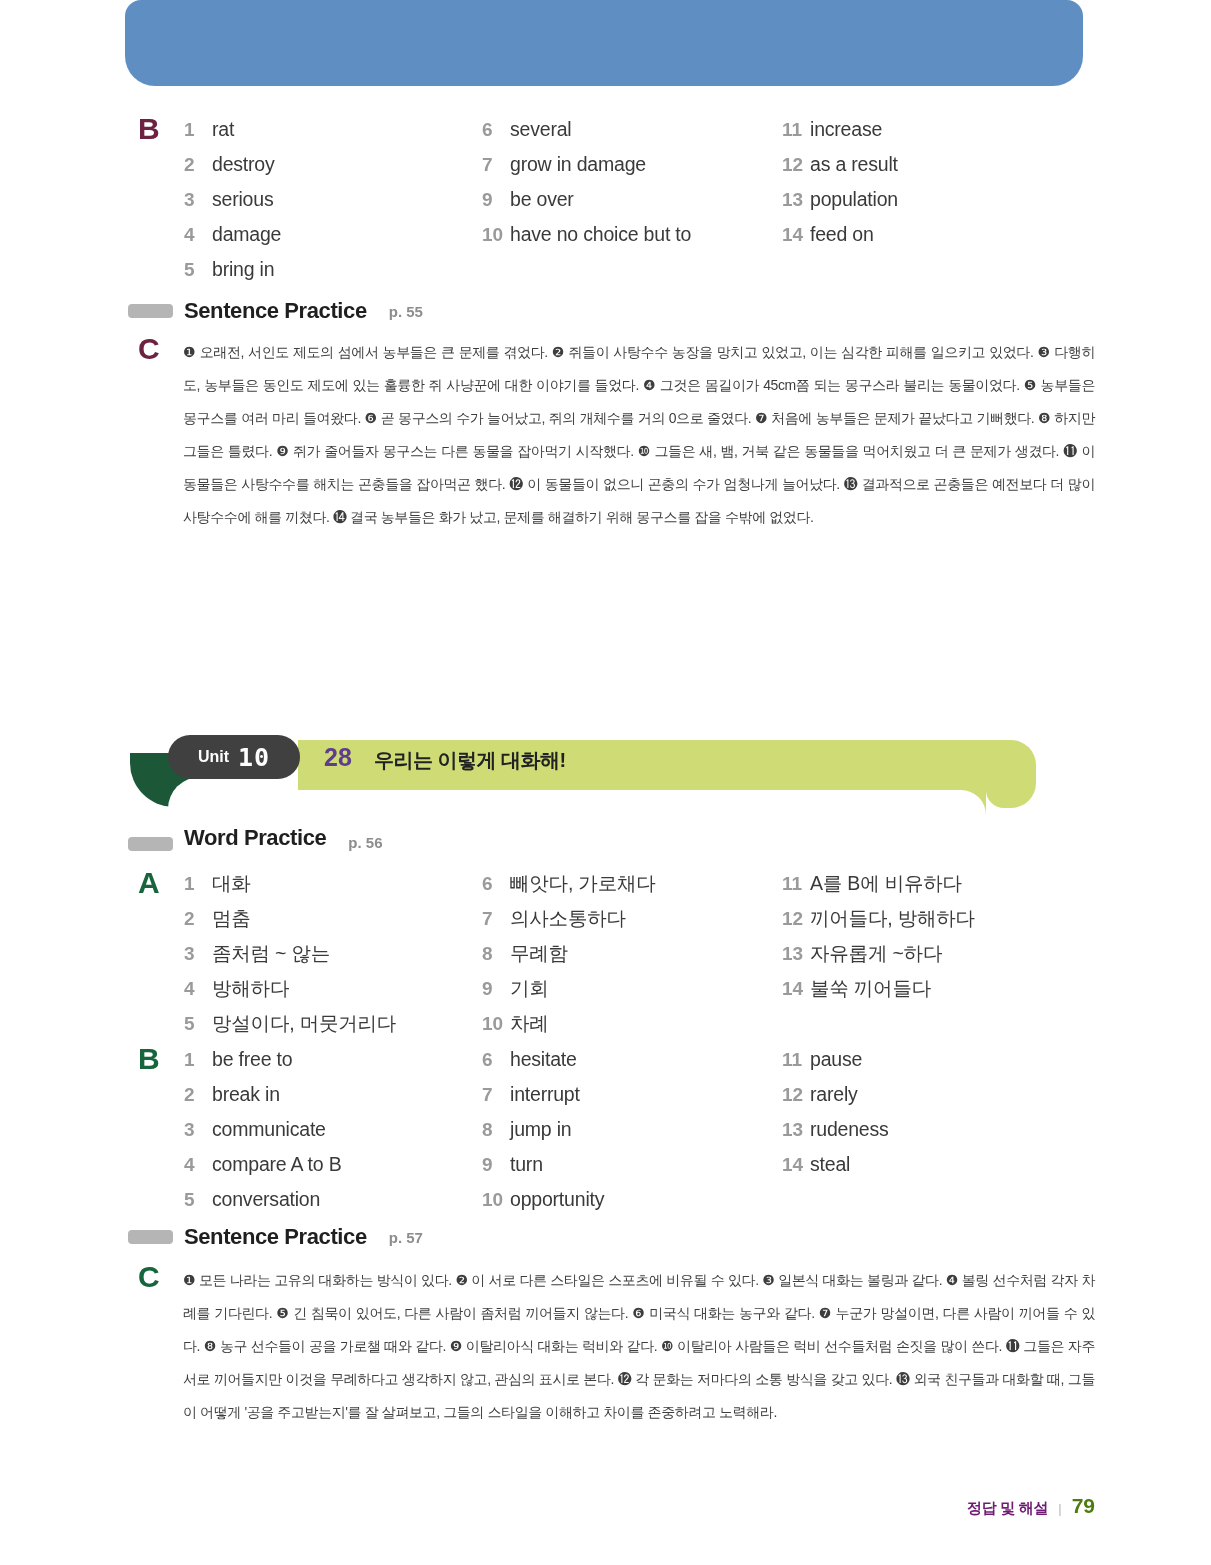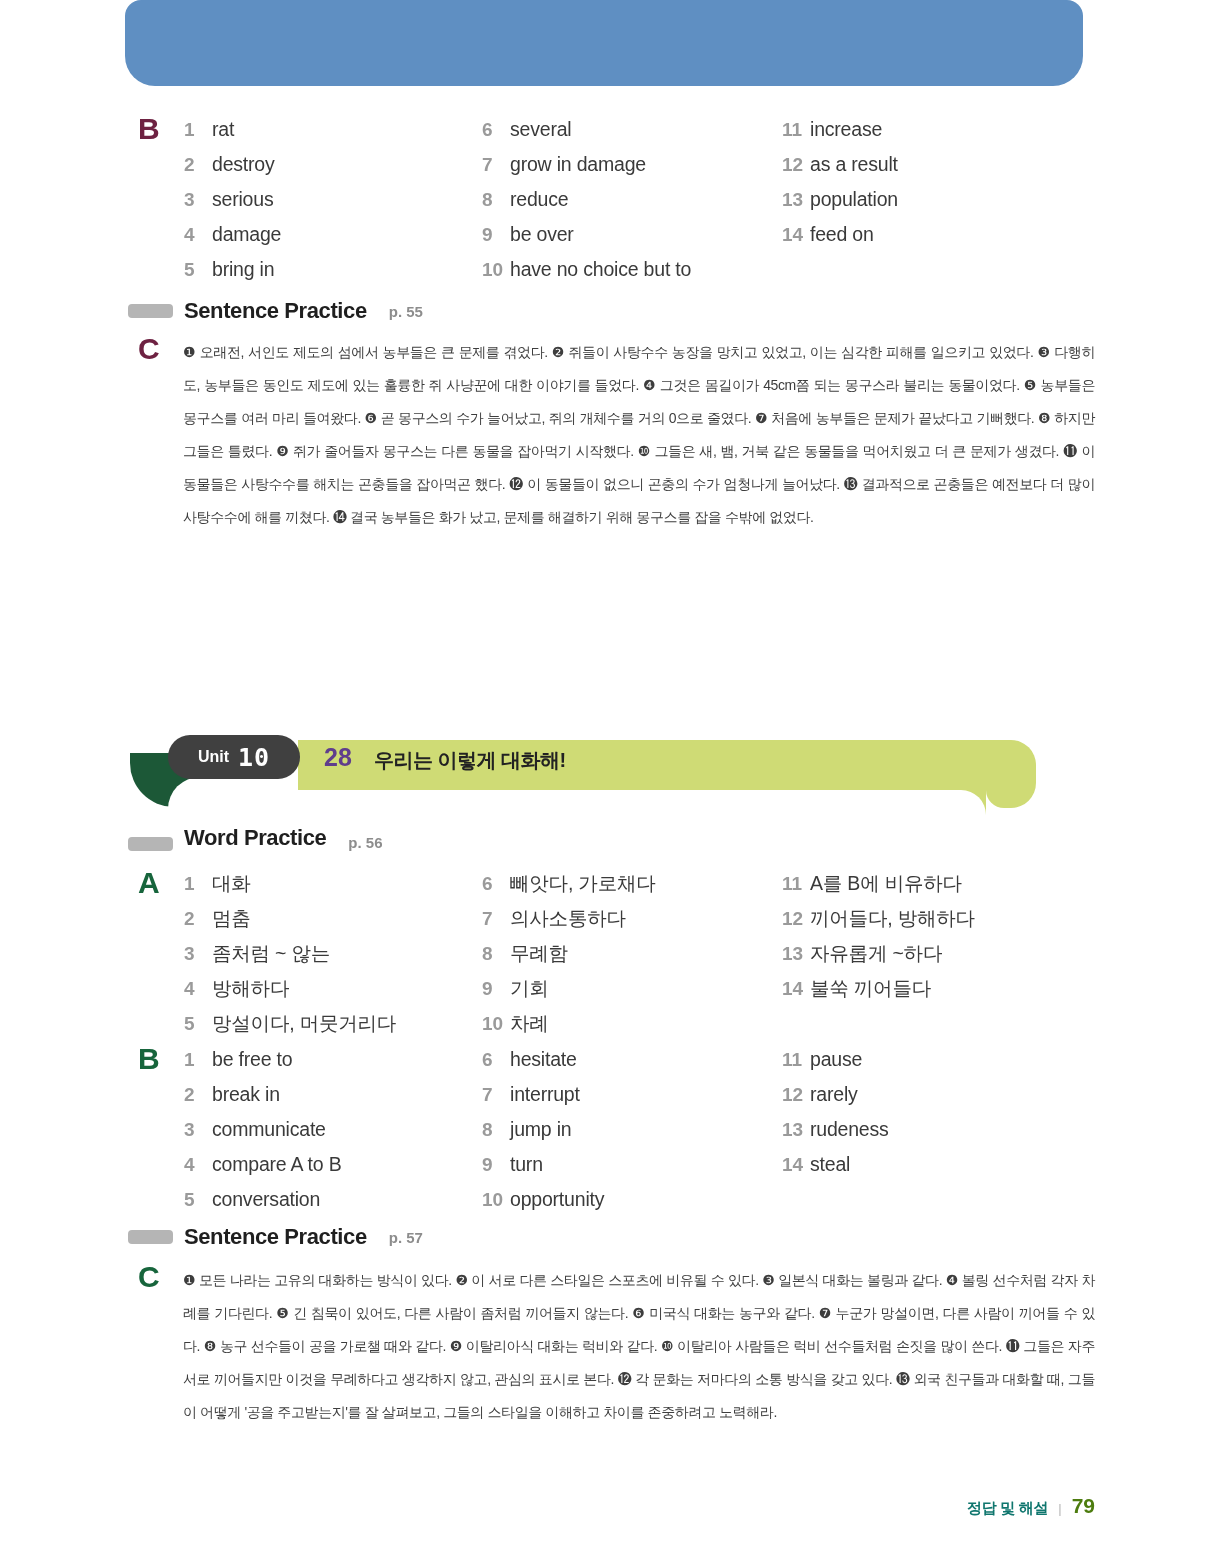--- a/index.html
+++ b/index.html
@@ -51,21 +51,21 @@
              border-radius:22px;display:flex;align-items:center;justify-content:center;gap:9px;color:#fff;}
   .unit-word{font-size:16px;font-weight:bold;}
   .unit-num{font-size:25px;font-weight:bold;letter-spacing:1px;font-family:"DejaVu Sans Mono",monospace;}
   .lesson-num{position:absolute;left:196px;top:12px;font-size:25px;font-weight:bold;color:#5f3d8c;}
   .lesson-title{position:absolute;left:246px;top:16px;font-size:20px;font-weight:bold;color:#222;
                 letter-spacing:-0.5px;}
 
   
   .footer{position:absolute;left:840px;top:1494px;width:255px;display:flex;align-items:baseline;
           justify-content:flex-end;gap:10px;}
-  .footer-label{font-size:15px;color:#0f766e;font-weight:bold;letter-spacing:-0.3px;text-align:center;}
+  .footer-label{font-size:15px;color:#701a75;font-weight:bold;letter-spacing:-0.3px;text-align:center;}
   .footer-div{color:#b5b5b5;font-size:13px;}
   .footer-num{font-size:21px;font-weight:bold;color:#4d7c0f;}
 </style>
 </head>
 <body>
 
 <div class="page">
 
   <div class="top-bar"></div>
 
@@ -74,21 +74,20 @@
     <div class="wg-col wg-col1">
         <div class="wi"><span class="wnum">1</span><span class="wtxt">rat</span></div>
         <div class="wi"><span class="wnum">2</span><span class="wtxt">destroy</span></div>
         <div class="wi"><span class="wnum">3</span><span class="wtxt">serious</span></div>
         <div class="wi"><span class="wnum">4</span><span class="wtxt">damage</span></div>
         <div class="wi"><span class="wnum">5</span><span class="wtxt">bring in</span></div>
       </div>
     <div class="wg-col wg-col2">
         <div class="wi"><span class="wnum">6</span><span class="wtxt">several</span></div>
         <div class="wi"><span class="wnum">7</span><span class="wtxt">grow in damage</span></div>
-        <div class="wi"><span class="wnum">8</span><span class="wtxt">reduce</span></div>
         <div class="wi"><span class="wnum">9</span><span class="wtxt">be over</span></div>
         <div class="wi"><span class="wnum">10</span><span class="wtxt">have no choice but to</span></div>
       </div>
     <div class="wg-col wg-col3">
         <div class="wi"><span class="wnum">11</span><span class="wtxt">increase</span></div>
         <div class="wi"><span class="wnum">12</span><span class="wtxt">as a result</span></div>
         <div class="wi"><span class="wnum">13</span><span class="wtxt">population</span></div>
         <div class="wi"><span class="wnum">14</span><span class="wtxt">feed on</span></div>
       </div>
   </div>

